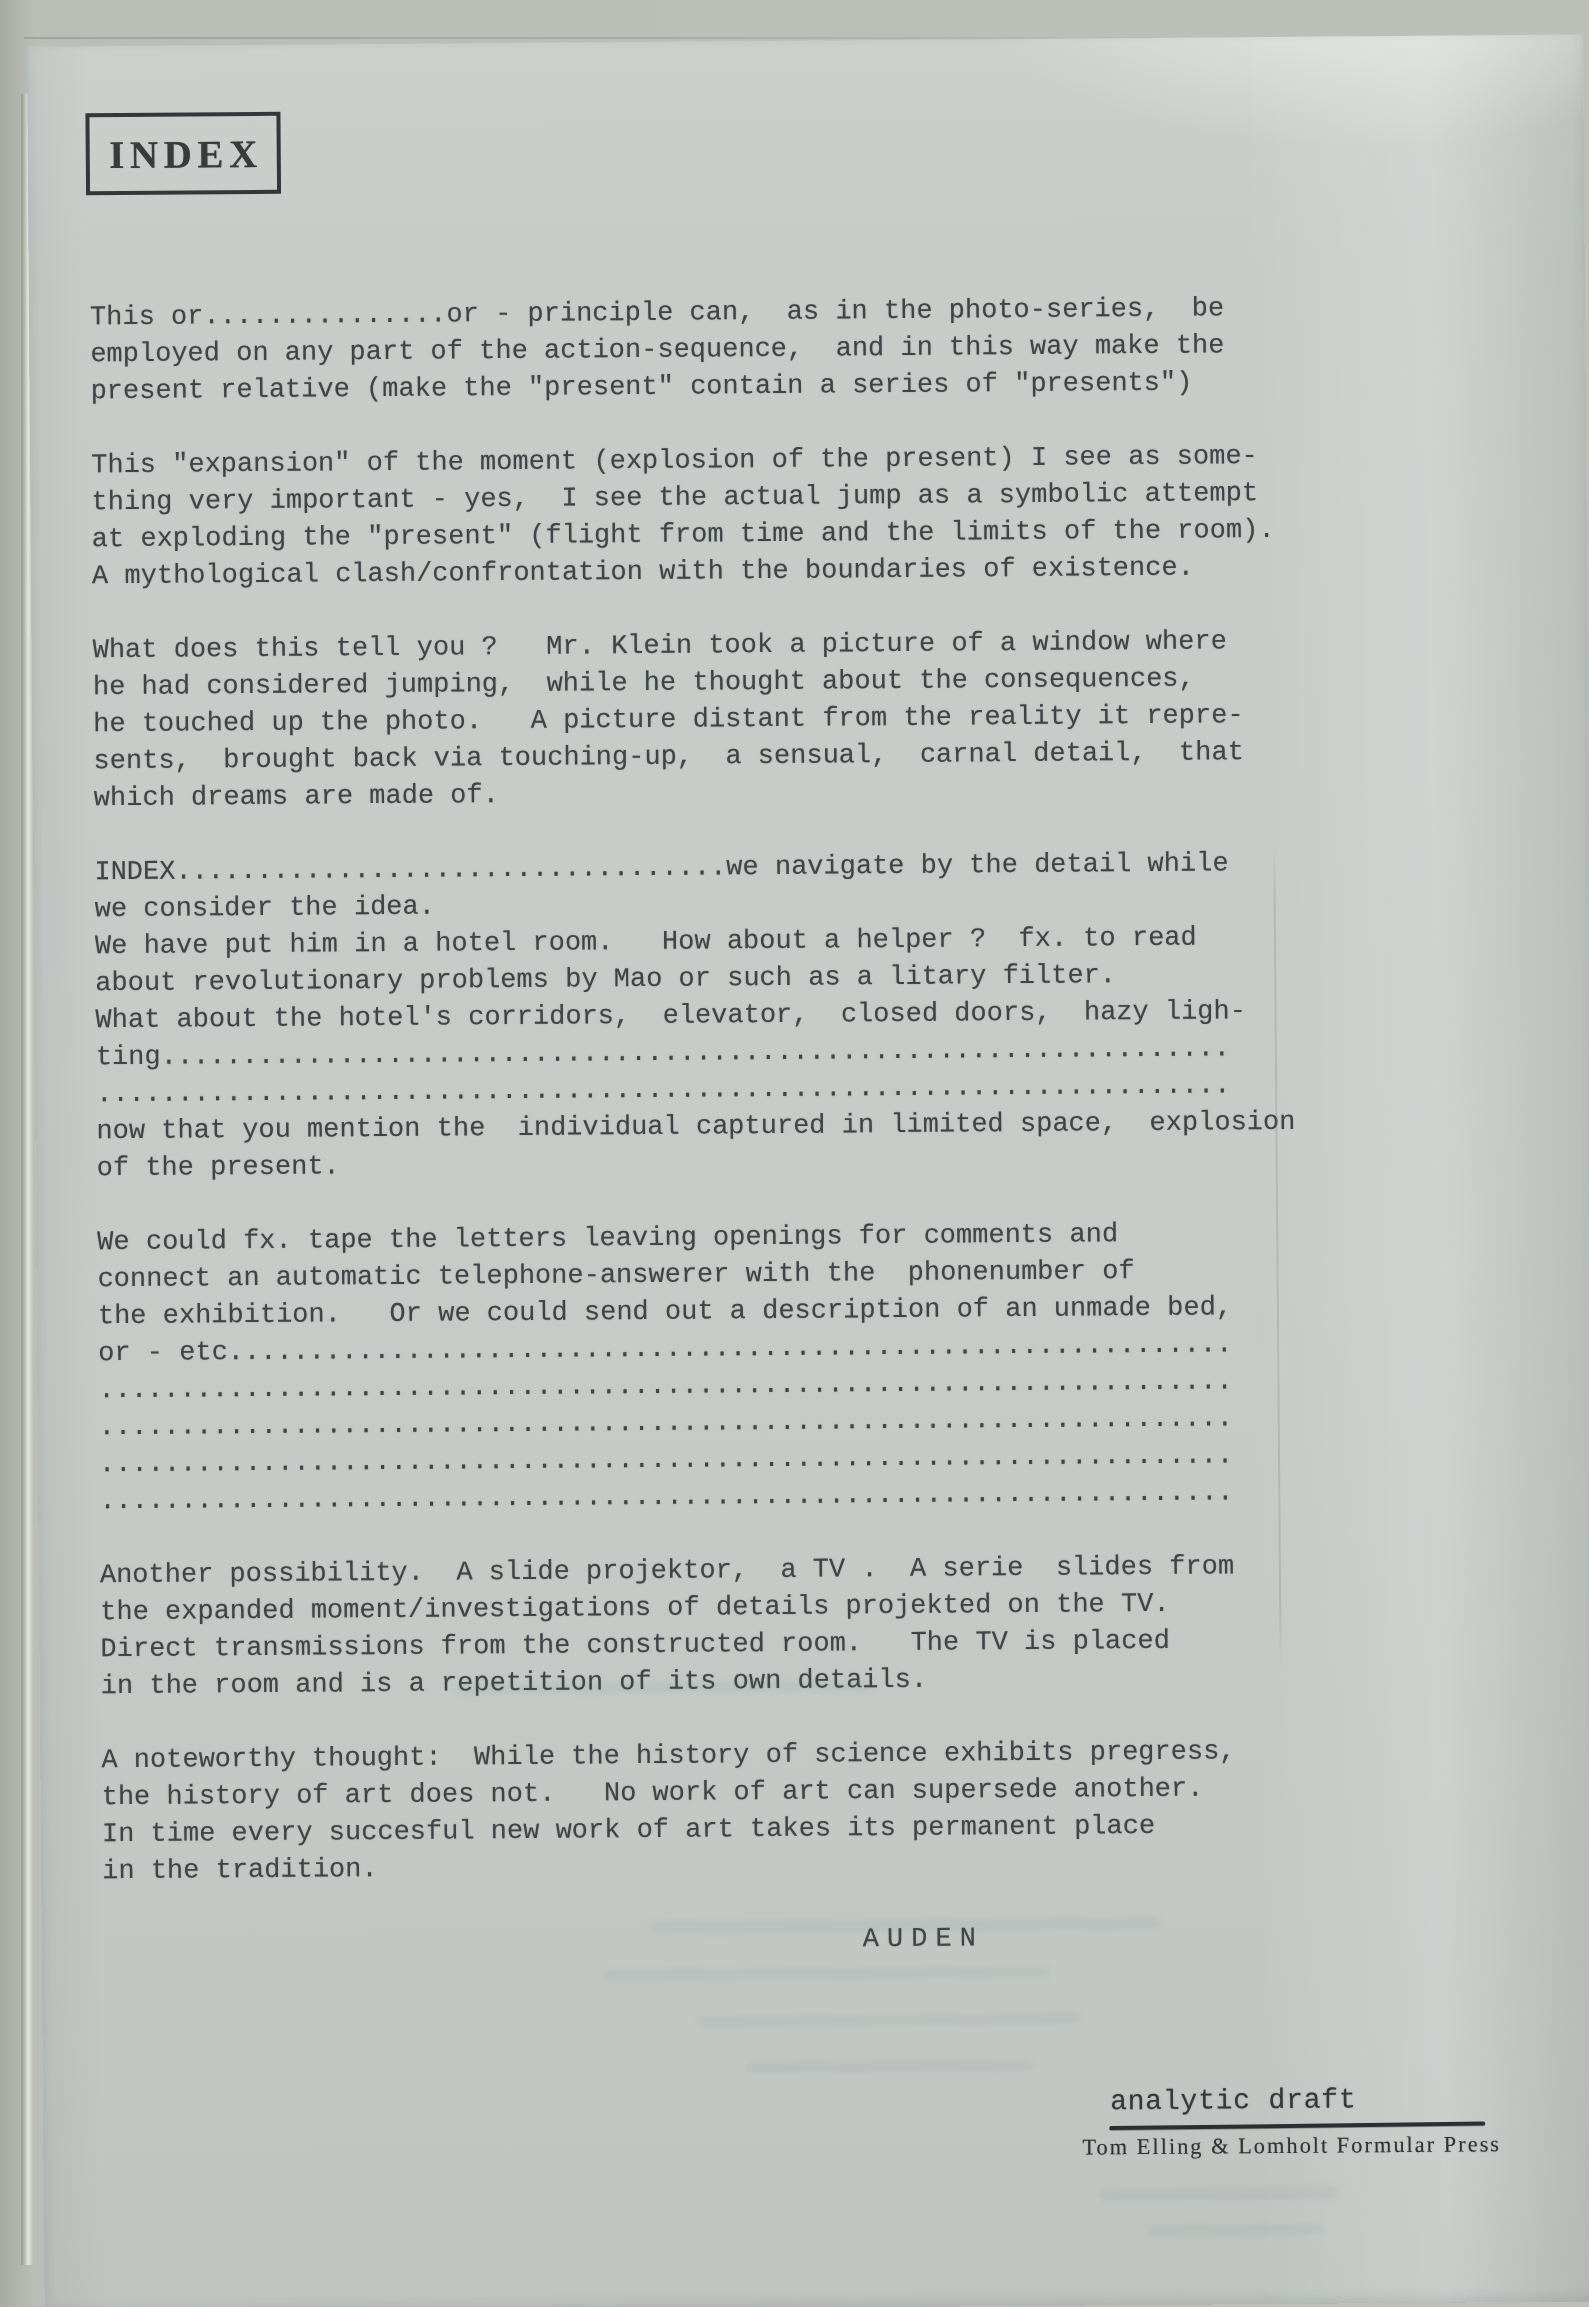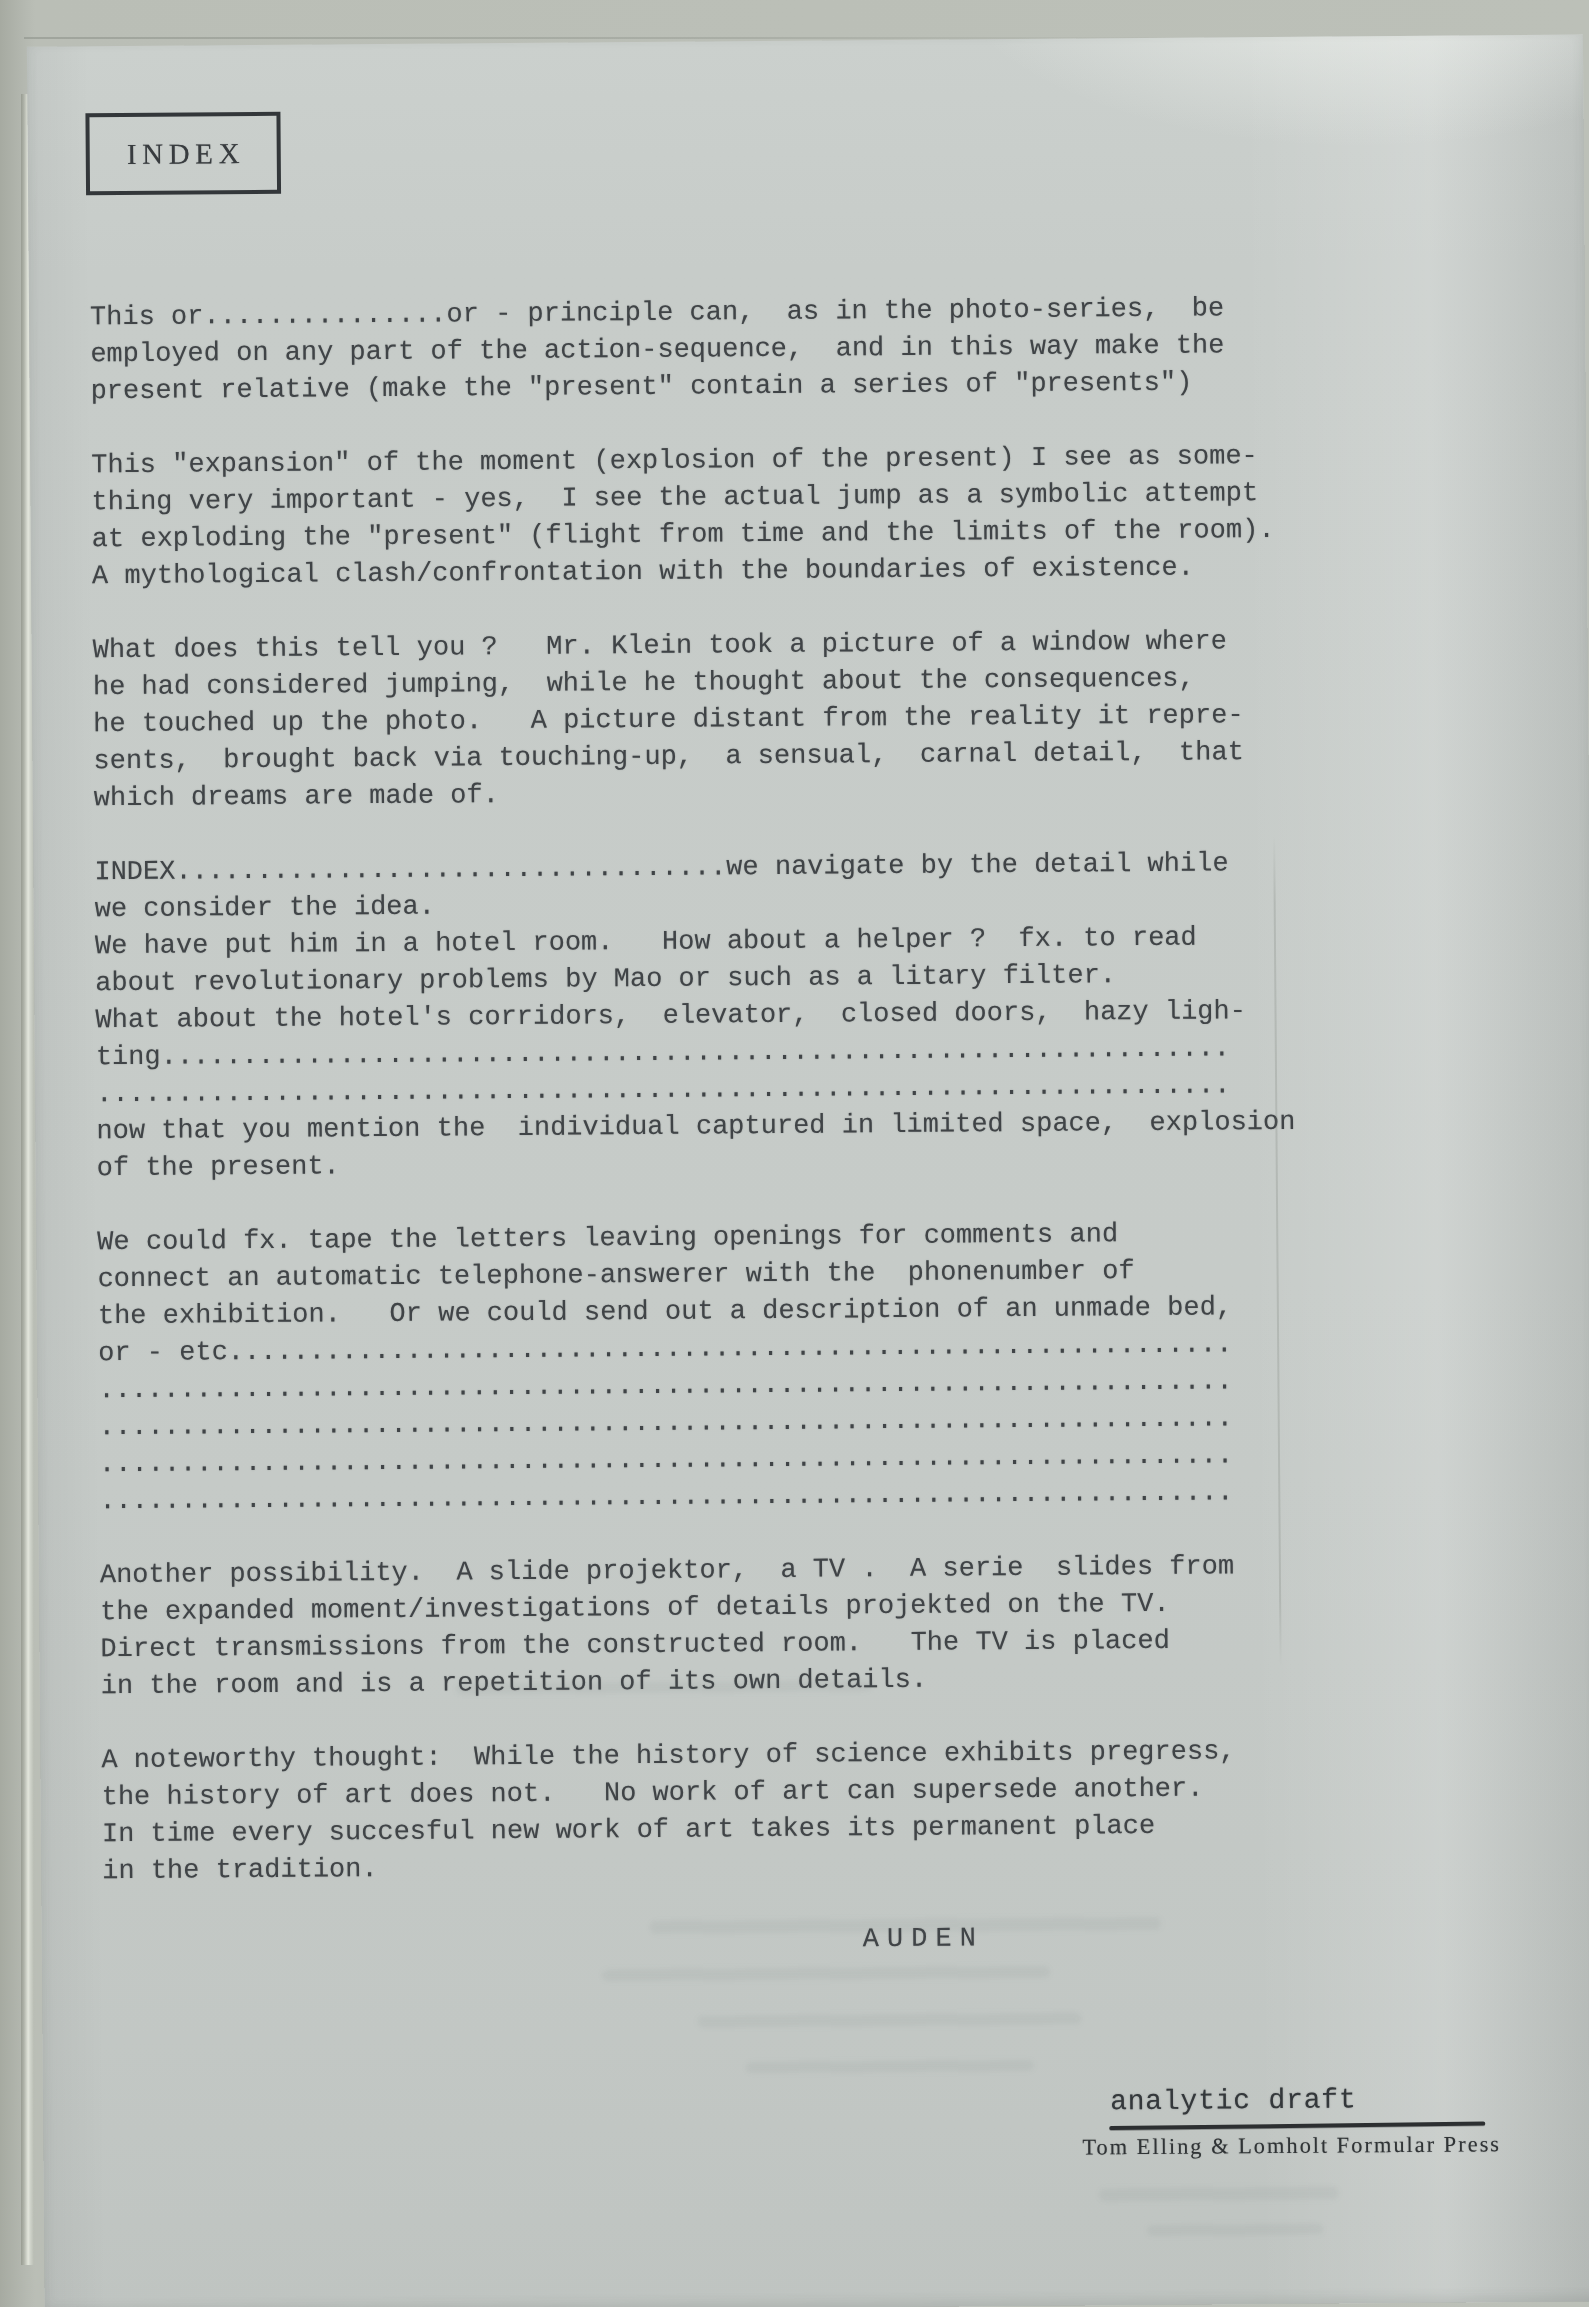--- a/index.html
+++ b/index.html
@@ -30,22 +30,23 @@
       linear-gradient(180deg, #cbd0cd 0%, #c7ccc9 10%, #c6cbc8 55%, #c2c7c4 88%, #bfc4c1 100%);
     box-shadow:inset 0 -4.8px 11.2px rgba(60,65,58,.12);
   }
   .index-box{
     position:absolute;left:58px;top:67px;width:187px;height:74px;
     border:4px solid #33373a;display:flex;align-items:center;justify-content:center;
     color:#383c3f;
   }
   .index-box span{
     font-family:"Liberation Serif","DejaVu Serif",serif;
-    font-size:29px;letter-spacing:5.6px;padding-left:5.6px;
+    font-size:39px;letter-spacing:5.6px;padding-left:5.6px;
     text-shadow:0 0 0.8px rgba(55,59,62,.6);
+    font-weight:bold;
   }
   .body-text{
     position:absolute;left:61px;top:253px;color:#404447;
     font-size:27px;line-height:37px;
     text-shadow:0 0 1.3px rgba(64,68,71,.42);
   }
   .para{margin:0 0 37px 0;}
   .line{display:block;white-space:pre;}
   .auden{
     margin:0 0 0 760px;white-space:pre;letter-spacing:8px;

